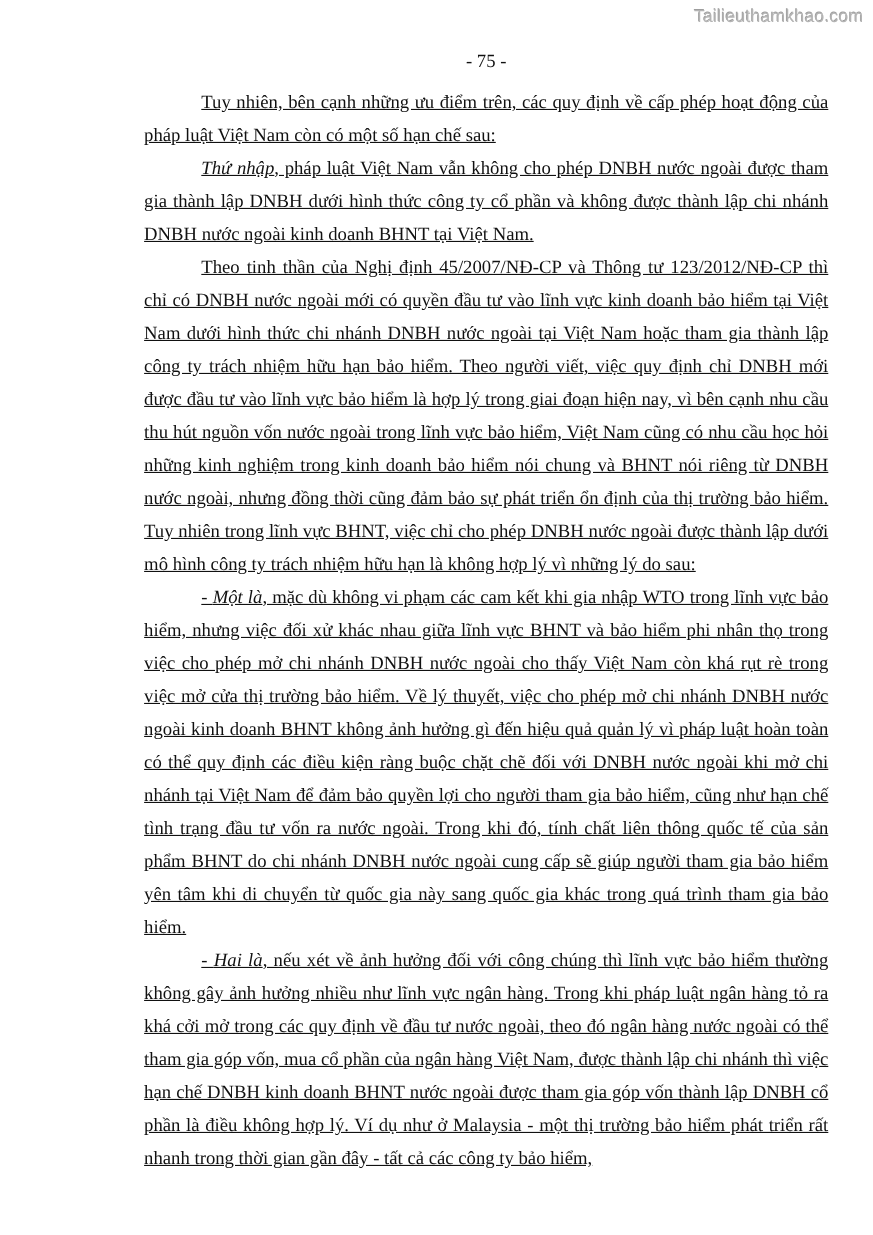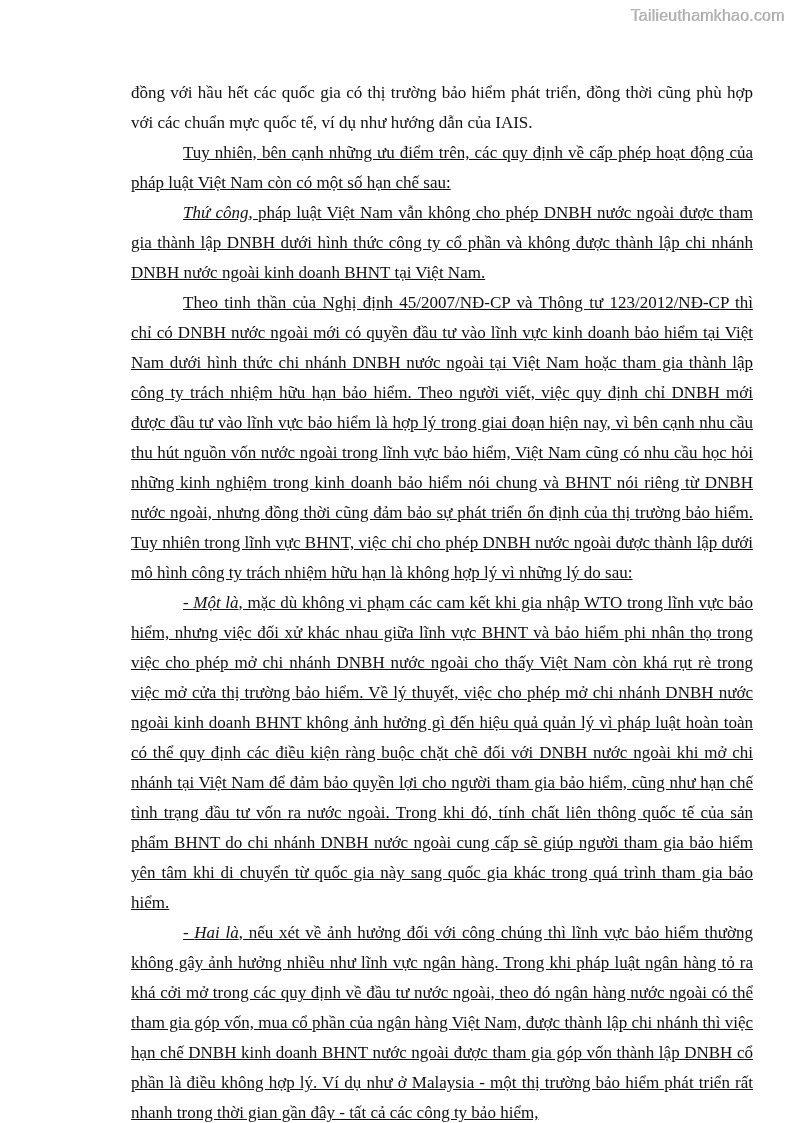--- a/index.html
+++ b/index.html
@@ -54,21 +54,21 @@
   }
   .it {
     font-style: italic;
   }
 </style>
 </head>
 <body>
 
 <div class="page">
   <div class="watermark" style="color: rgb(180, 180, 180);">Tailieuthamkhao.com</div>
+  <div class="page-number">- 75 -</div>
   <div class="doc-body" style="color: rgb(17, 17, 17);">
-      <p><span>đồng với hầu hết các quốc gia có thị trường bảo hiểm phát triển, đồng thời cũng phù hợp với các chuẩn mực quốc tế, ví dụ như hướng dẫn của IAIS.</span></p>
       <p class="indent"><span>Tuy nhiên, bên cạnh những ưu điểm trên, các quy định về cấp phép hoạt động của pháp luật Việt Nam còn có một số hạn chế sau:</span></p>
-      <p class="indent"><span class="it">Thứ công</span><span>, pháp luật Việt Nam vẫn không cho phép DNBH nước ngoài được tham gia thành lập DNBH dưới hình thức công ty cổ phần và không được thành lập chi nhánh DNBH nước ngoài kinh doanh BHNT tại Việt Nam.</span></p>
+      <p class="indent"><span class="it">Thứ nhập</span><span>, pháp luật Việt Nam vẫn không cho phép DNBH nước ngoài được tham gia thành lập DNBH dưới hình thức công ty cổ phần và không được thành lập chi nhánh DNBH nước ngoài kinh doanh BHNT tại Việt Nam.</span></p>
       <p class="indent"><span>Theo tinh thần của Nghị định 45/2007/NĐ-CP và Thông tư 123/2012/NĐ-CP thì chỉ có DNBH nước ngoài mới có quyền đầu tư vào lĩnh vực kinh doanh bảo hiểm tại Việt Nam dưới hình thức chi nhánh DNBH nước ngoài tại Việt Nam hoặc tham gia thành lập công ty trách nhiệm hữu hạn bảo hiểm. Theo người viết, việc quy định chỉ DNBH mới được đầu tư vào lĩnh vực bảo hiểm là hợp lý trong giai đoạn hiện nay, vì bên cạnh nhu cầu thu hút nguồn vốn nước ngoài trong lĩnh vực bảo hiểm, Việt Nam cũng có nhu cầu học hỏi những kinh nghiệm trong kinh doanh bảo hiểm nói chung và BHNT nói riêng từ DNBH nước ngoài, nhưng đồng thời cũng đảm bảo sự phát triển ổn định của thị trường bảo hiểm. Tuy nhiên trong lĩnh vực BHNT, việc chỉ cho phép DNBH nước ngoài được thành lập dưới mô hình công ty trách nhiệm hữu hạn là không hợp lý vì những lý do sau:</span></p>
       <p class="indent"><span>- </span><span class="it">Một là</span><span>, mặc dù không vi phạm các cam kết khi gia nhập WTO trong lĩnh vực bảo hiểm, nhưng việc đối xử khác nhau giữa lĩnh vực BHNT và bảo hiểm phi nhân thọ trong việc cho phép mở chi nhánh DNBH nước ngoài cho thấy Việt Nam còn khá rụt rè trong việc mở cửa thị trường bảo hiểm. Về lý thuyết, việc cho phép mở chi nhánh DNBH nước ngoài kinh doanh BHNT không ảnh hưởng gì đến hiệu quả quản lý vì pháp luật hoàn toàn có thể quy định các điều kiện ràng buộc chặt chẽ đối với DNBH nước ngoài khi mở chi nhánh tại Việt Nam để đảm bảo quyền lợi cho người tham gia bảo hiểm, cũng như hạn chế tình trạng đầu tư vốn ra nước ngoài. Trong khi đó, tính chất liên thông quốc tế của sản phẩm BHNT do chi nhánh DNBH nước ngoài cung cấp sẽ giúp người tham gia bảo hiểm yên tâm khi di chuyển từ quốc gia này sang quốc gia khác trong quá trình tham gia bảo hiểm.</span></p>
       <p class="indent"><span>- </span><span class="it">Hai là</span><span>, nếu xét về ảnh hưởng đối với công chúng thì lĩnh vực bảo hiểm thường không gây ảnh hưởng nhiều như lĩnh vực ngân hàng. Trong khi pháp luật ngân hàng tỏ ra khá cởi mở trong các quy định về đầu tư nước ngoài, theo đó ngân hàng nước ngoài có thể tham gia góp vốn, mua cổ phần của ngân hàng Việt Nam, được thành lập chi nhánh thì việc hạn chế DNBH kinh doanh BHNT nước ngoài được tham gia góp vốn thành lập DNBH cổ phần là điều không hợp lý. Ví dụ như ở Malaysia - một thị trường bảo hiểm phát triển rất nhanh trong thời gian gần đây - tất cả các công ty bảo hiểm,</span></p>
     </div>
 </div>
 
 </body></html>

